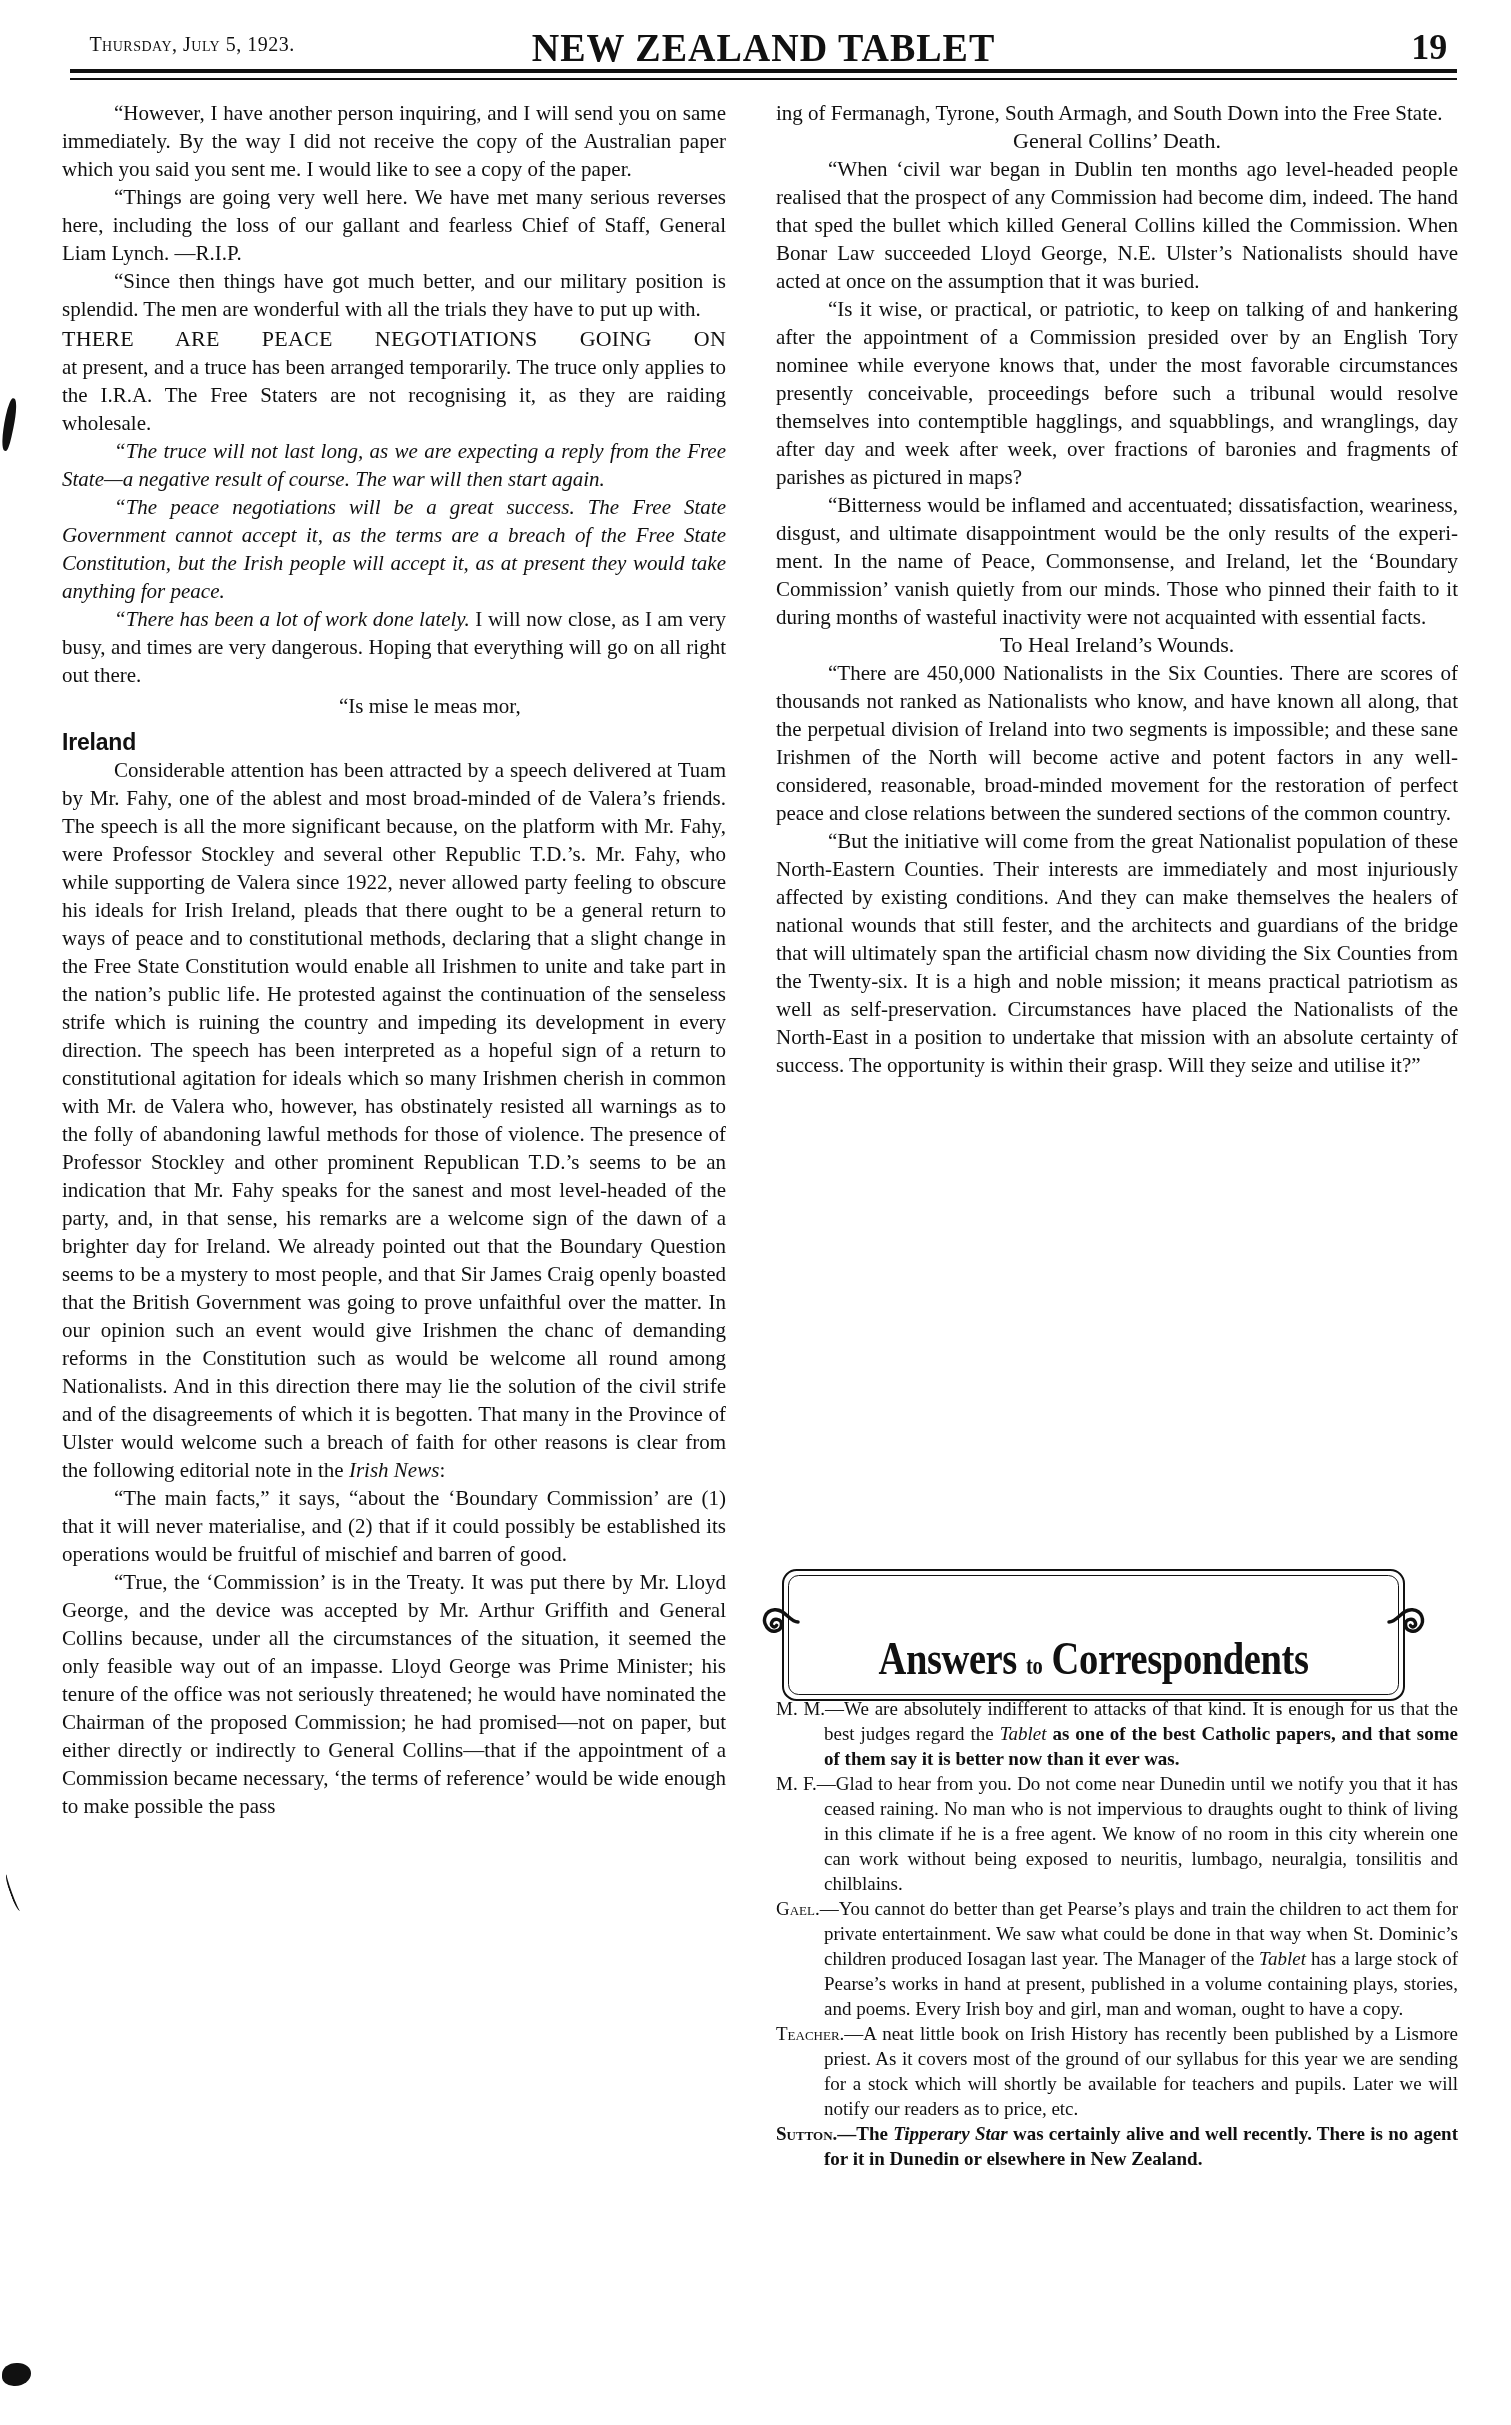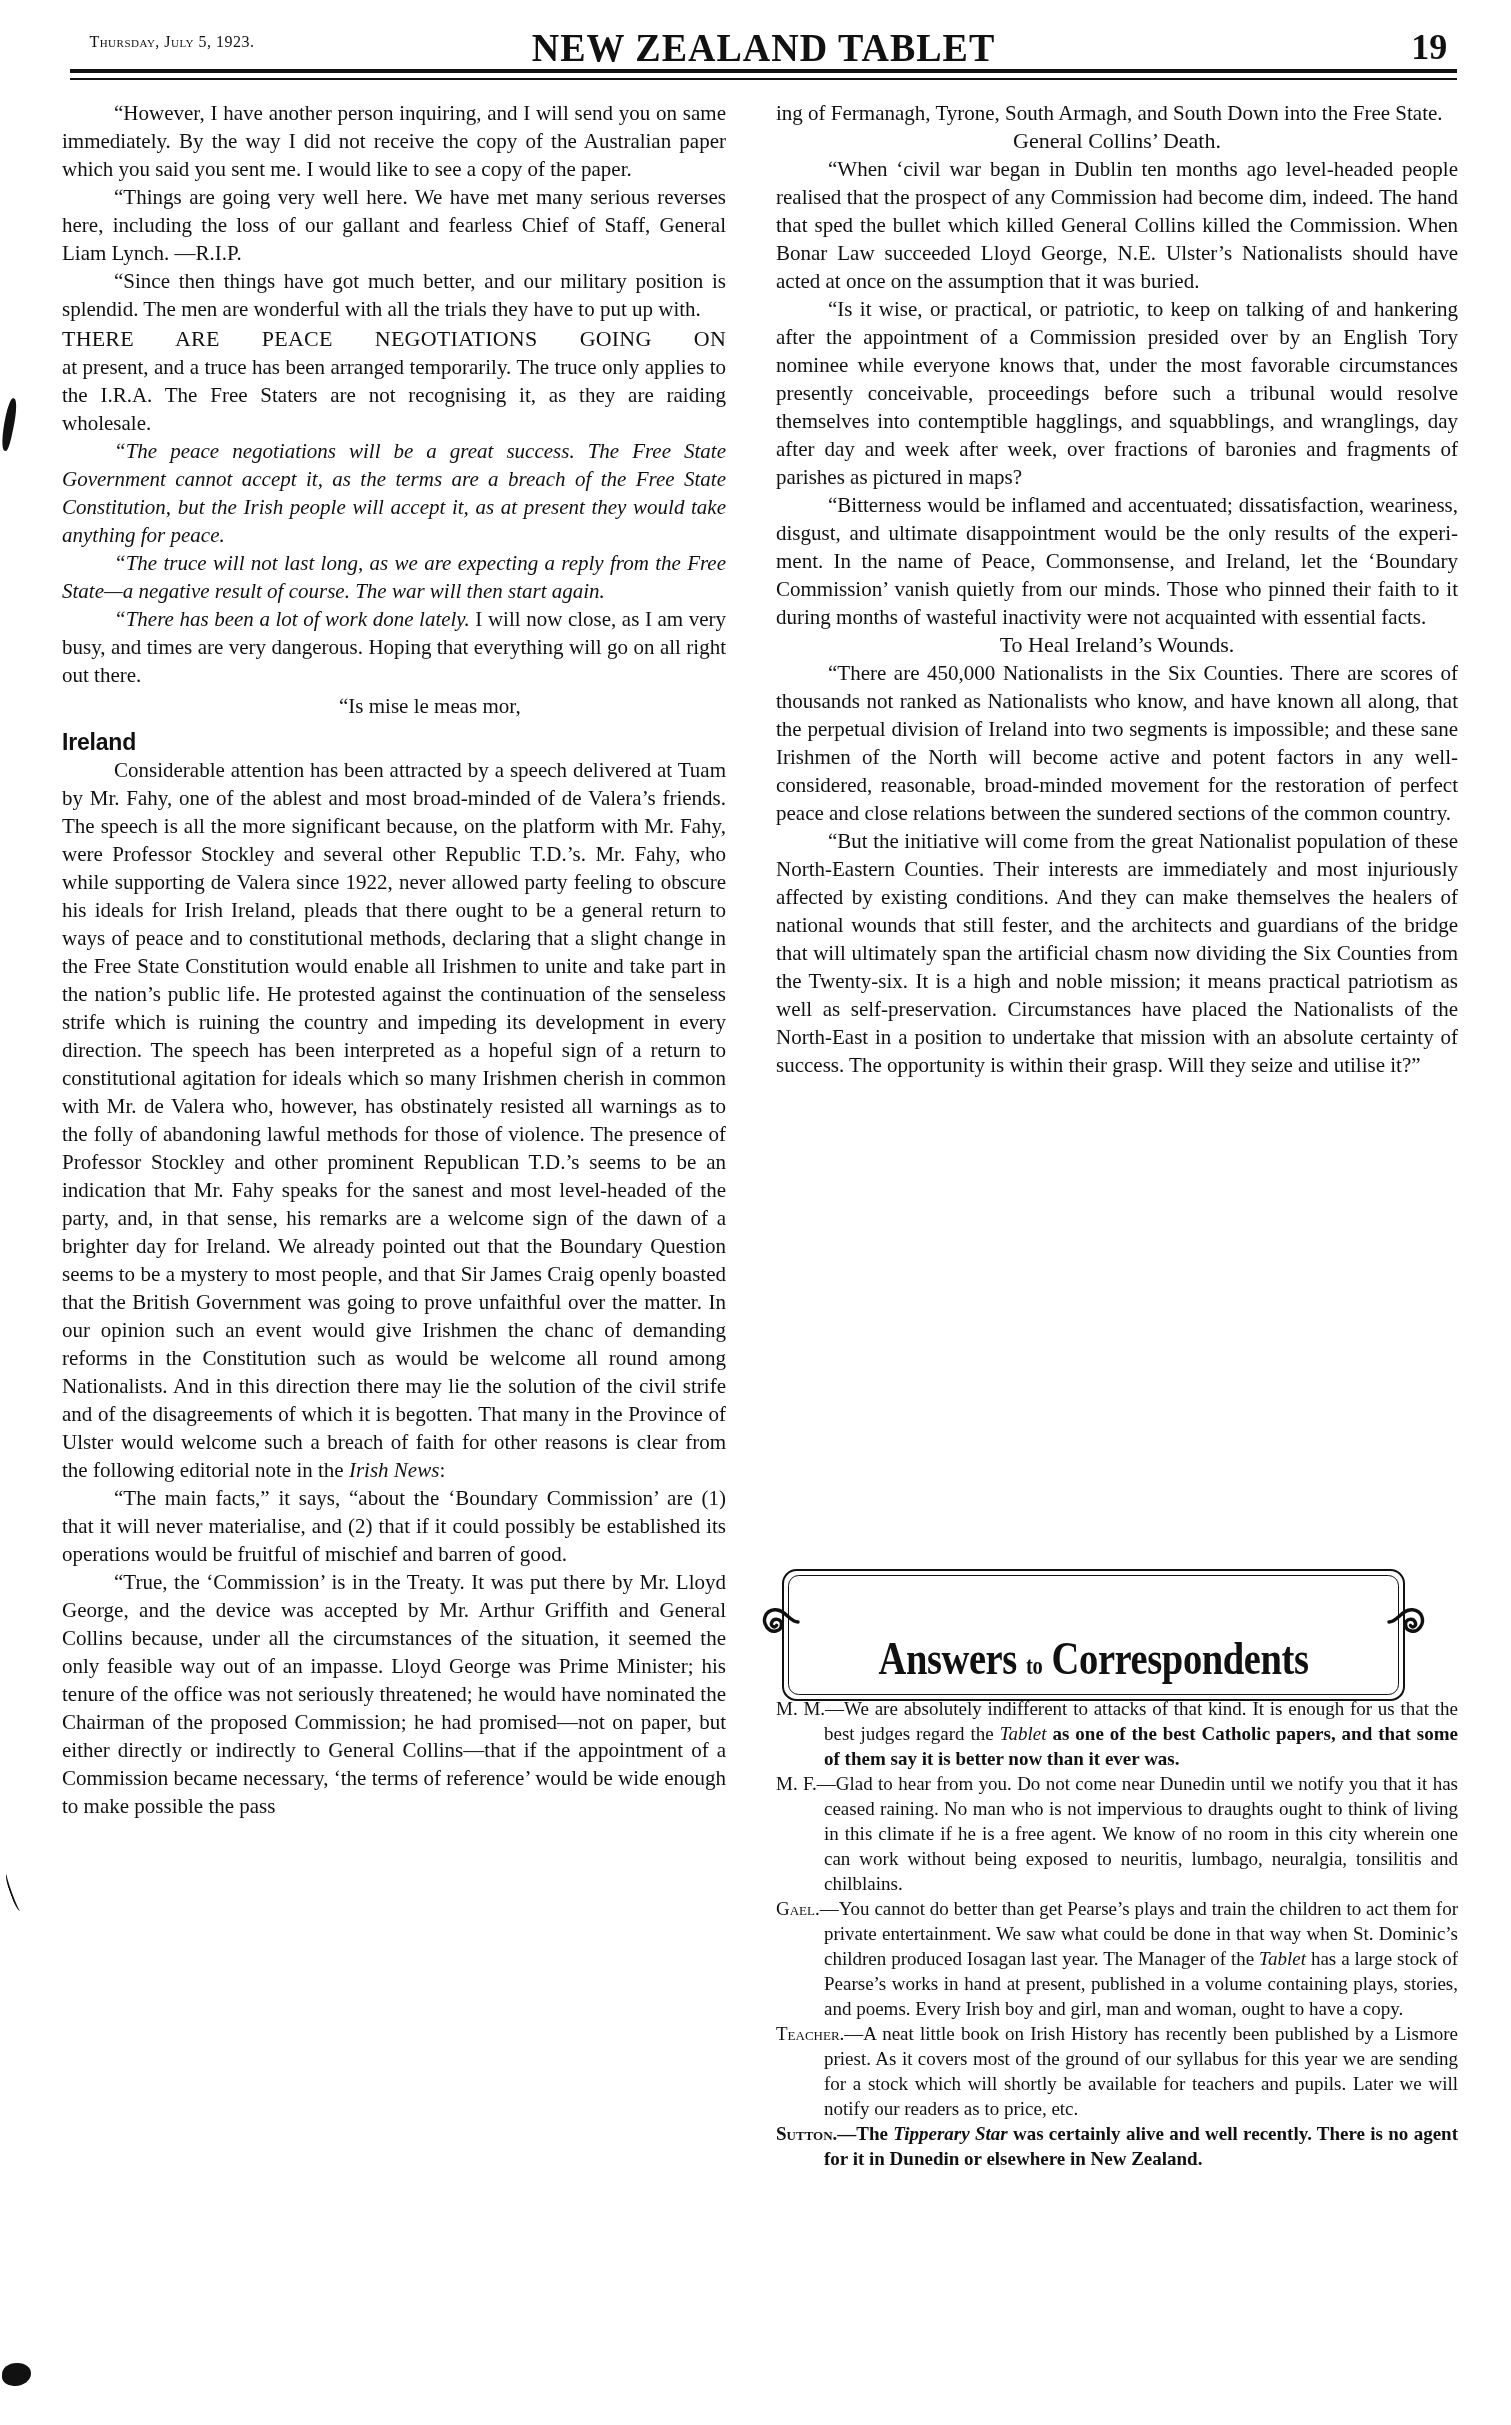--- a/index.html
+++ b/index.html
@@ -1,18 +1,18 @@
 <!DOCTYPE html>
 <html style="font-size:7.8px"><head>
 <meta charset="utf-8">
 <style>
   html, body { margin: 0; padding: 0; background: #ffffff; }
   body { width: 1511px; height: 2567px; position: relative; overflow: hidden; color: #111; font-family: "Liberation Serif", "DejaVu Serif", serif; }
   .masthead { position: absolute; left: 70px; top: 24px; width: 1387px; height: 39px; }
-  .mh-date { position: absolute; left: 19.4px; top: 8.7px; font-size: 16px; font-variant: small-caps; letter-spacing: 0.5px; }
+  .mh-date { position: absolute; left: 19.4px; top: 8.7px; font-size: 20px; font-variant: small-caps; letter-spacing: 0.5px; }
   .mh-title { position: absolute; left: 0; right: 0; top: 1px; text-align: center; font-size: 38px; font-weight: bold; letter-spacing: 1px; transform: scaleY(1.05); }
   .mh-page { position: absolute; right: 9.7px; top: 1.9px; font-size: 36px; font-weight: bold; }
   .rule-thick { position: absolute; left: 70px; top: 69px; width: 1387px; height: 4.4px; background: #111; }
   .rule-thin { position: absolute; left: 70px; top: 78px; width: 1387px; height: 1.9px; background: #111; }
 
   .col { position: absolute; top: 99px; font-size: 21px; line-height: 28px; text-align: justify; hyphens: manual; }
   .col-left { left: 62px; width: 664px; }
   .col-right { left: 776px; width: 682px; }
   .col p { margin: 0; text-indent: 0; }
   .col p.ind { text-indent: 52px; }
@@ -51,22 +51,22 @@
   <div class="rule-thick"></div>
   <div class="rule-thin"></div>
 </header>
 
 <article class="col col-left">
   <p class="ind">“However, I have another person inquiring, and I will send you on same immediately.  By the way I did not receive the copy of the Australian paper which you said you sent me.  I would like to see a copy of the paper.</p>
   <p class="ind">“Things are going very well here.  We have met many serious reverses here, including the loss of our gallant and fearless Chief of Staff, General Liam Lynch. —R.I.P.</p>
   <p class="ind">“Since then things have got much better, and our military position is splendid.  The men are wonderful with all the trials they have to put up with.</p>
   <p class="caps">THERE ARE PEACE NEGOTIATIONS GOING ON</p>
   <p>at present, and a truce has been arranged temporarily. The truce only applies to the I.R.A.  The Free Staters are not recognising it, as they are raiding wholesale.</p>
+  <p class="ind it">“The truce will not last long, as we are expecting a reply from the Free State—a negative result of course.  The war will then start again.</p>
   <p class="ind it">“The peace negotiations will be a great success. The Free State Government cannot accept it, as the terms are a breach of the Free State Constitution, but the Irish people will accept it, as at present they would take anything for peace.</p>
-  <p class="ind it">“The truce will not last long, as we are expecting a reply from the Free State—a negative result of course.  The war will then start again.</p>
   <p class="ind"><em>“There has been a lot of work done lately.</em><span> I will now close, as I am very busy, and times are very dangerous.  Hoping that everything will go on all right out there.</span></p>
   <p class="sig1">“Is mise le meas mor,</p>
 
   <h2 class="sec-head">Ireland</h2>
   <p class="ind"><span>Considerable attention has been attracted by a speech delivered at Tuam by Mr. Fahy, one of the ablest and most broad-minded of de Valera’s friends. The speech is all the more significant because, on the platform with Mr. Fahy, were Professor Stockley and several other Republic T.D.’s.  Mr. Fahy, who while supporting de Valera since 1922, never allowed party feeling to obscure his ideals for Irish Ireland, pleads that there ought to be a general return to ways of peace and to constitutional methods, declaring that a slight change in the Free State Constitution would enable all Irishmen to unite and take part in the nation’s public life.  He protested against the continuation of the senseless strife which is ruining the country and im­peding its development in every direction.  The speech has been interpreted as a hopeful sign of a return to constitutional agitation for ideals which so many Irish­men cherish in common with Mr. de Valera who, how­ever, has obstinately resisted all warnings as to the folly of abandoning lawful methods for those of vio­lence.  The presence of Professor Stockley and other prominent Republican T.D.’s seems to be an indication that Mr. Fahy speaks for the sanest and most level-headed of the party, and, in that sense, his remarks are a welcome sign of the dawn of a brighter day for Ire­land.  We already pointed out that the Boundary Question seems to be a mystery to most people, and that Sir James Craig openly boasted that the British Government was going to prove unfaithful over the matter.  In our opinion such an event would give Irishmen the chanc  of demanding reforms in the Con­stitution such as would be welcome all round among Nationalists.  And in this direction there may lie the solution of the civil strife and of the disagreements of which it is begotten.  That many in the Province of Ulster would welcome such a breach of faith for other reasons is clear from the following editorial note in the</span> <em>Irish News</em><span>:</span></p>
   <p class="ind">“The main facts,” it says, “about the ‘Boundary Commission’ are (1) that it will never materialise, and (2) that if it could possibly be established its operations would be fruitful of mischief and barren of good.</p>
   <p class="ind">“True, the ‘Commission’ is in the Treaty.  It was put there by Mr. Lloyd George, and the device was accepted by Mr. Arthur Griffith and General Collins because, under all the circumstances of the situation, it seemed the only feasible way out of an impasse. Lloyd George was Prime Minister; his tenure of the office was not seriously threatened; he would have nominated the Chairman of the proposed Commission; he had promised—not on paper, but either directly or indirectly to General Collins—that if the appointment of a Commission became necessary, ‘the terms of refer­ence’ would be wide enough to make possible the pass­</p>
 </article>
 
 <article class="col col-right">

